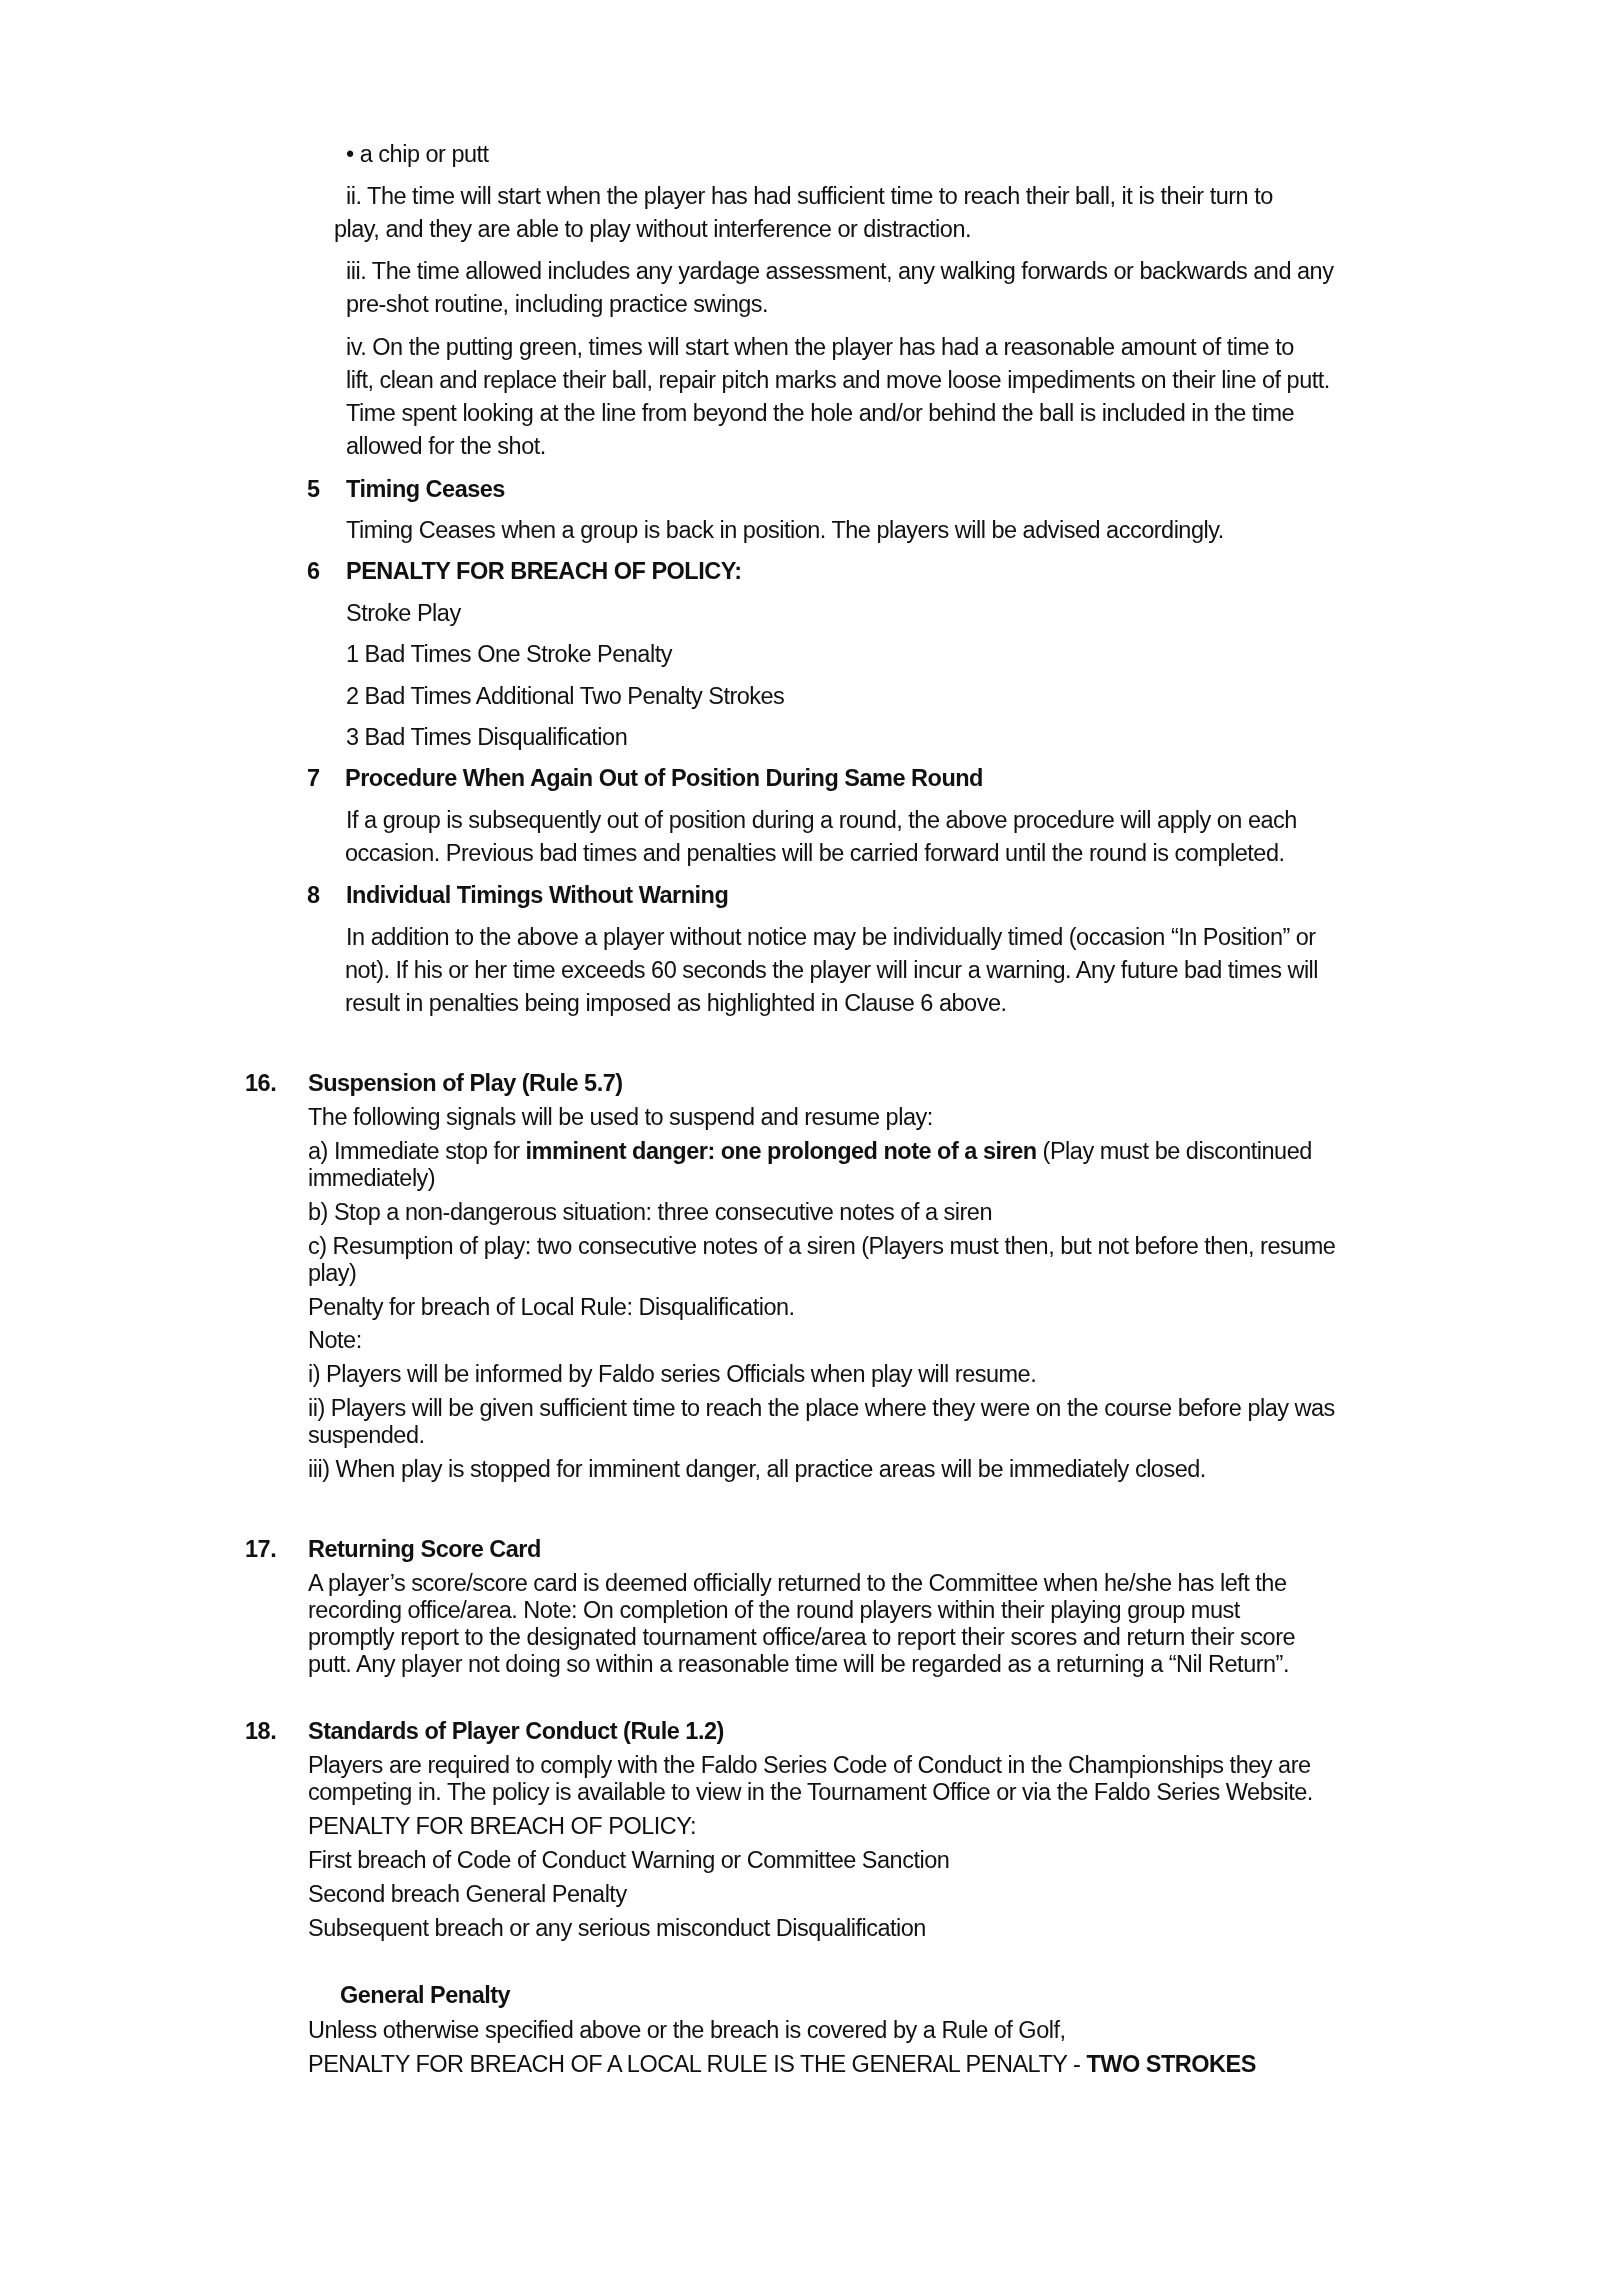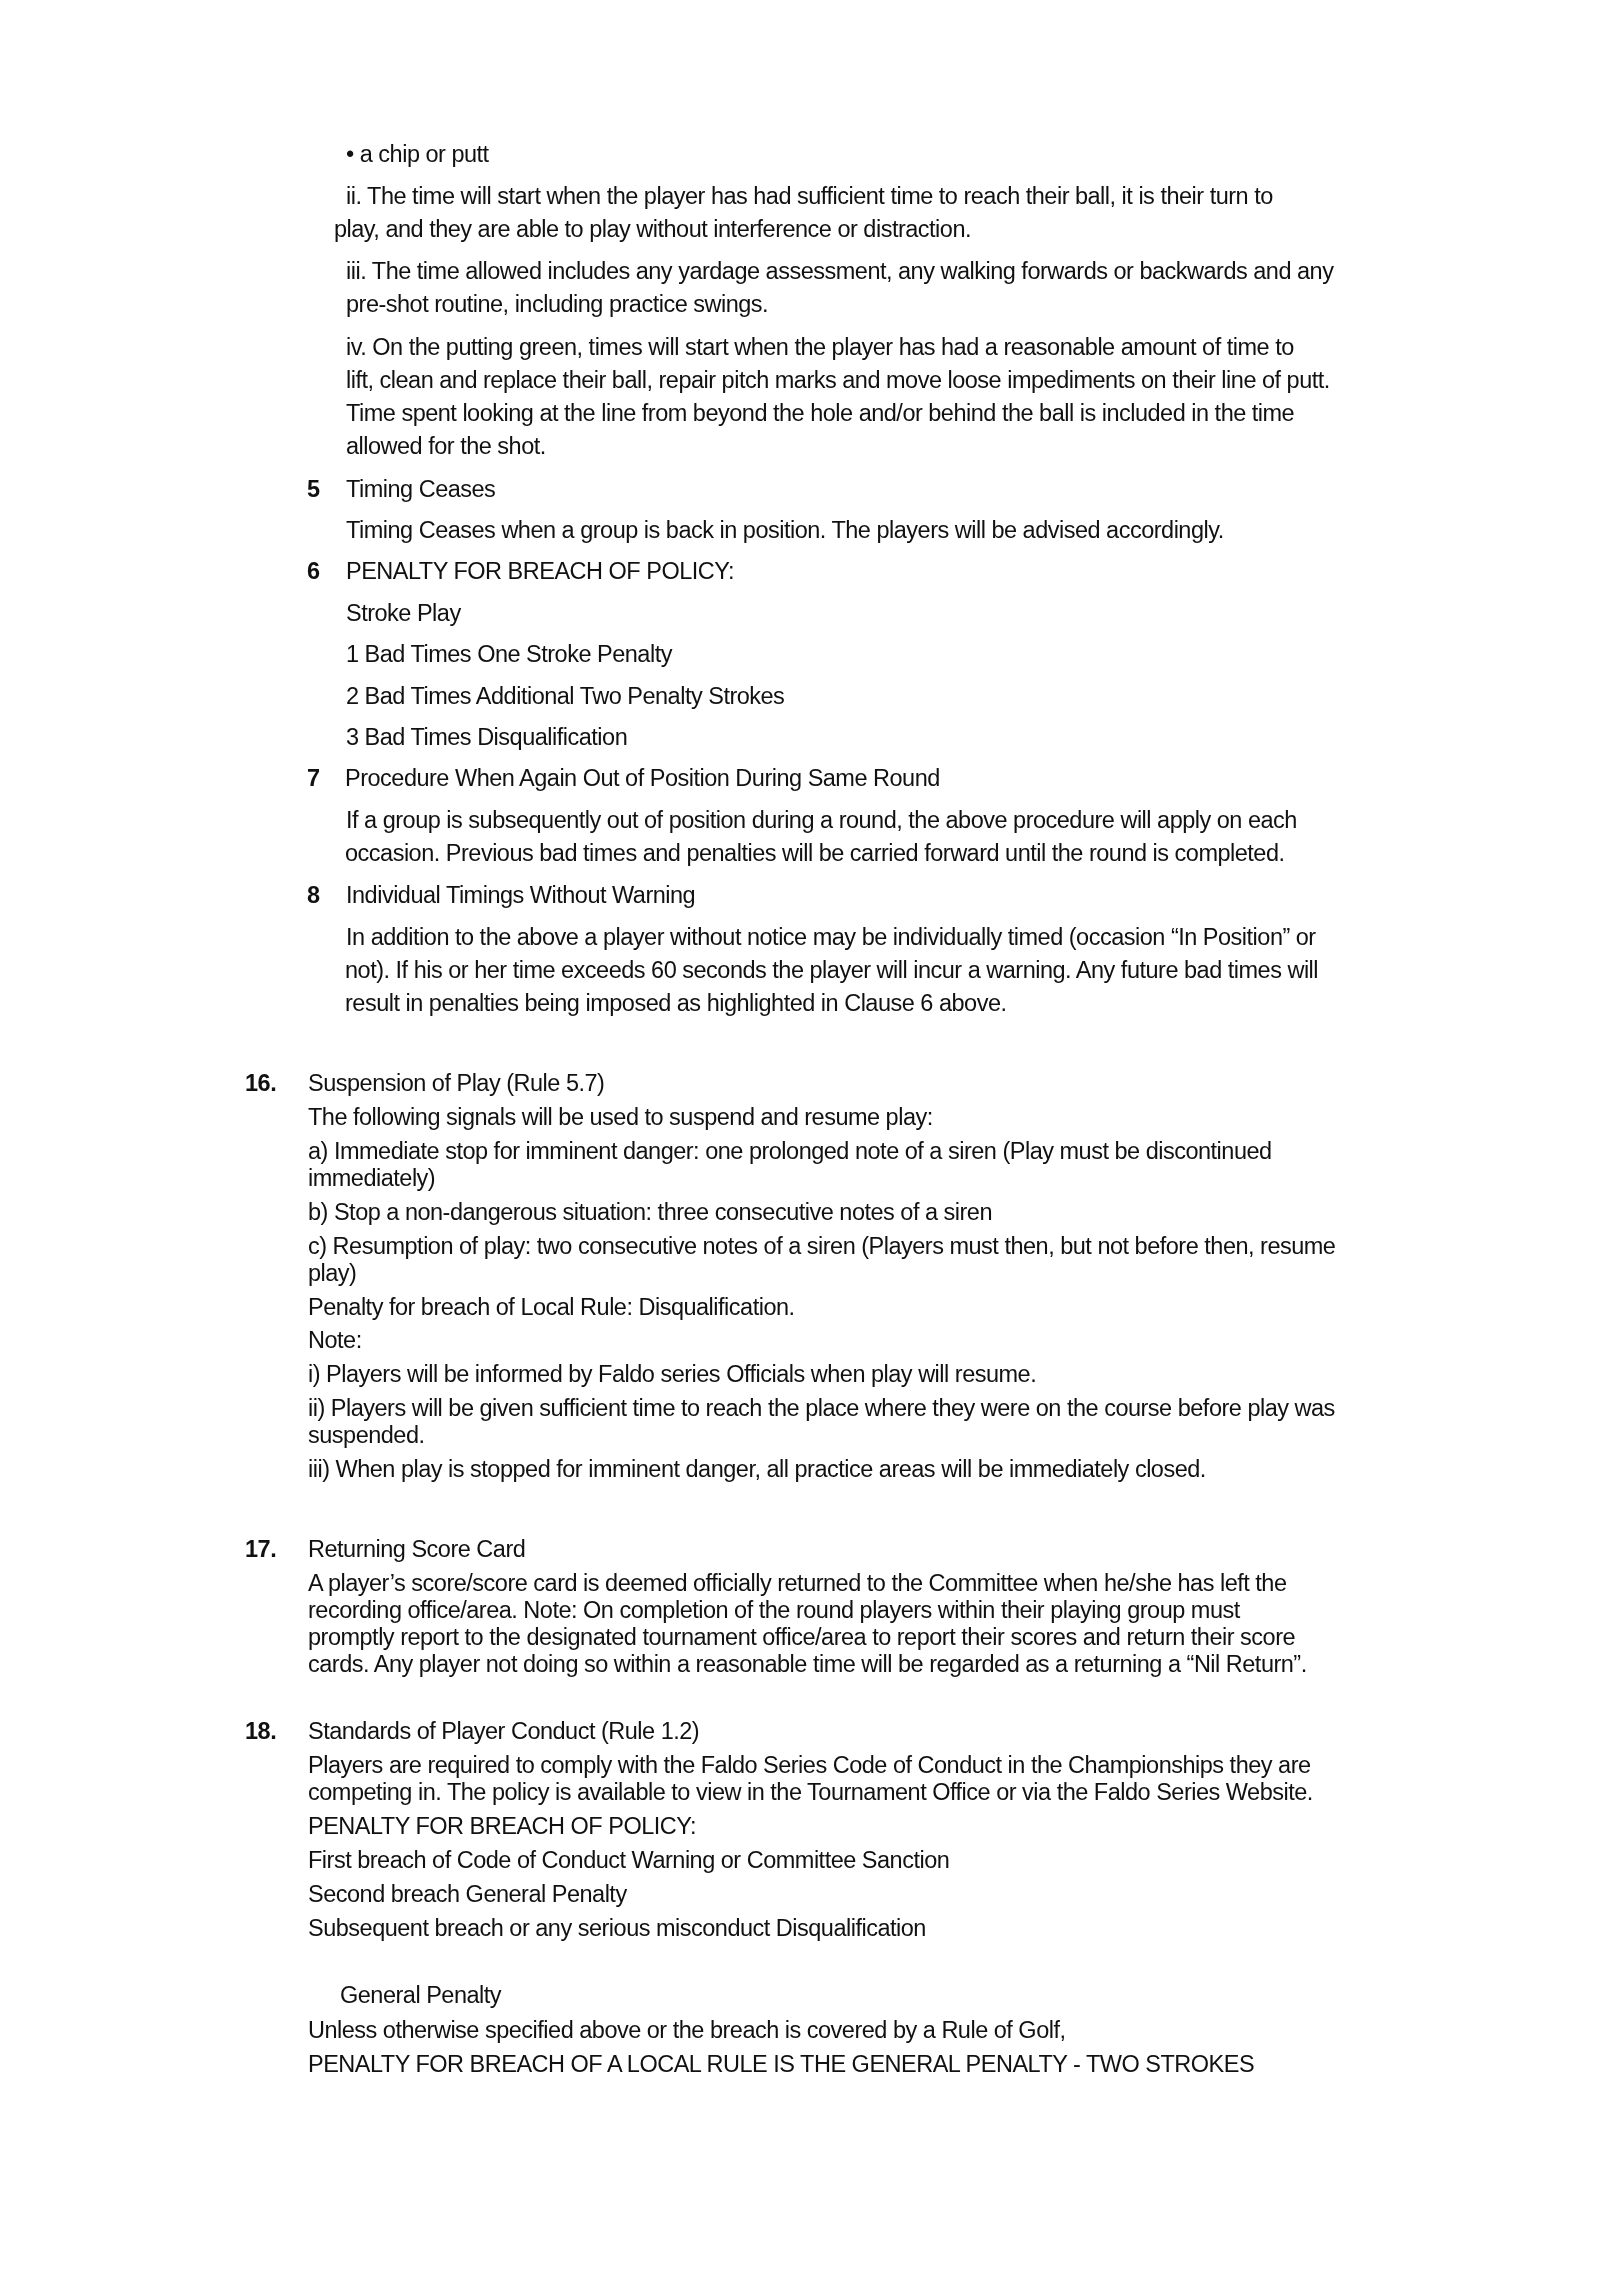--- a/index.html
+++ b/index.html
@@ -2,21 +2,21 @@
 <html style="font-size:13px"><head>
 <meta charset="utf-8">
 <style>
   html, body { margin: 0; padding: 0; background: #ffffff; }
   body {
     width: 1623px; height: 2295px; position: relative; overflow: hidden;
     font-family: "Liberation Sans", sans-serif; color: #111111;
     font-size: 23.5px; letter-spacing: -0.5px;
   }
   .ln { position: absolute; white-space: nowrap; line-height: 28px; }
-  .b { font-weight: normal; }
+  .b { font-weight: bold; }
   .num { position: absolute; font-weight: bold; line-height: 28px; }
 </style>
 </head>
 <body>
 
 <div>
   <div class="ln" style="left:346px; top:140px;">• a chip or putt</div>
 
   <div class="ln" style="left:346px; top:182px;"><span>ii.</span> <span>The time will start when the player has had sufficient time to reach their ball, it is their turn to</span></div>
   <div class="ln" style="left:334px; top:215px;">play, and they are able to play without interference or distraction.</div>
@@ -68,21 +68,21 @@
   <div class="ln" style="left:308px; top:1421px;">suspended.</div>
   <div class="ln" style="left:308px; top:1455px;">iii) When play is stopped for imminent danger, all practice areas will be immediately closed.</div>
 </div>
 
 <div>
   <div class="num" style="left:245px; top:1535px;">17.</div>
   <div class="ln b" style="left:308px; top:1535px;">Returning Score Card</div>
   <div class="ln" style="left:308px; top:1569px;">A player’s score/score card is deemed officially returned to the Committee when he/she has left the</div>
   <div class="ln" style="left:308px; top:1596px;">recording office/area.  Note: On completion of the round players within their playing group must</div>
   <div class="ln" style="left:308px; top:1623px;">promptly report to the designated tournament office/area to report their scores and return their score</div>
-  <div class="ln" style="left:308px; top:1650px;">cards. Any player not doing so within a reasonable time will be regarded as a returning a “Nil Return”.</div>
+  <div class="ln" style="left:308px; top:1650px;">putt. Any player not doing so within a reasonable time will be regarded as a returning a “Nil Return”.</div>
 </div>
 
 <div>
   <div class="num" style="left:245px; top:1717px;">18.</div>
   <div class="ln b" style="left:308px; top:1717px;">Standards of Player Conduct (Rule 1.2)</div>
   <div class="ln" style="left:308px; top:1751px;">Players are required to comply with the Faldo Series Code of Conduct in the Championships they are</div>
   <div class="ln" style="left:308px; top:1778px;">competing in. The policy is available to view in the Tournament Office or via the Faldo Series Website.</div>
   <div class="ln" style="left:308px; top:1812px;">PENALTY FOR BREACH OF POLICY:</div>
   <div class="ln" style="left:308px; top:1846px;">First breach of Code of Conduct Warning or Committee Sanction</div>
   <div class="ln" style="left:308px; top:1880px;">Second breach General Penalty</div>

